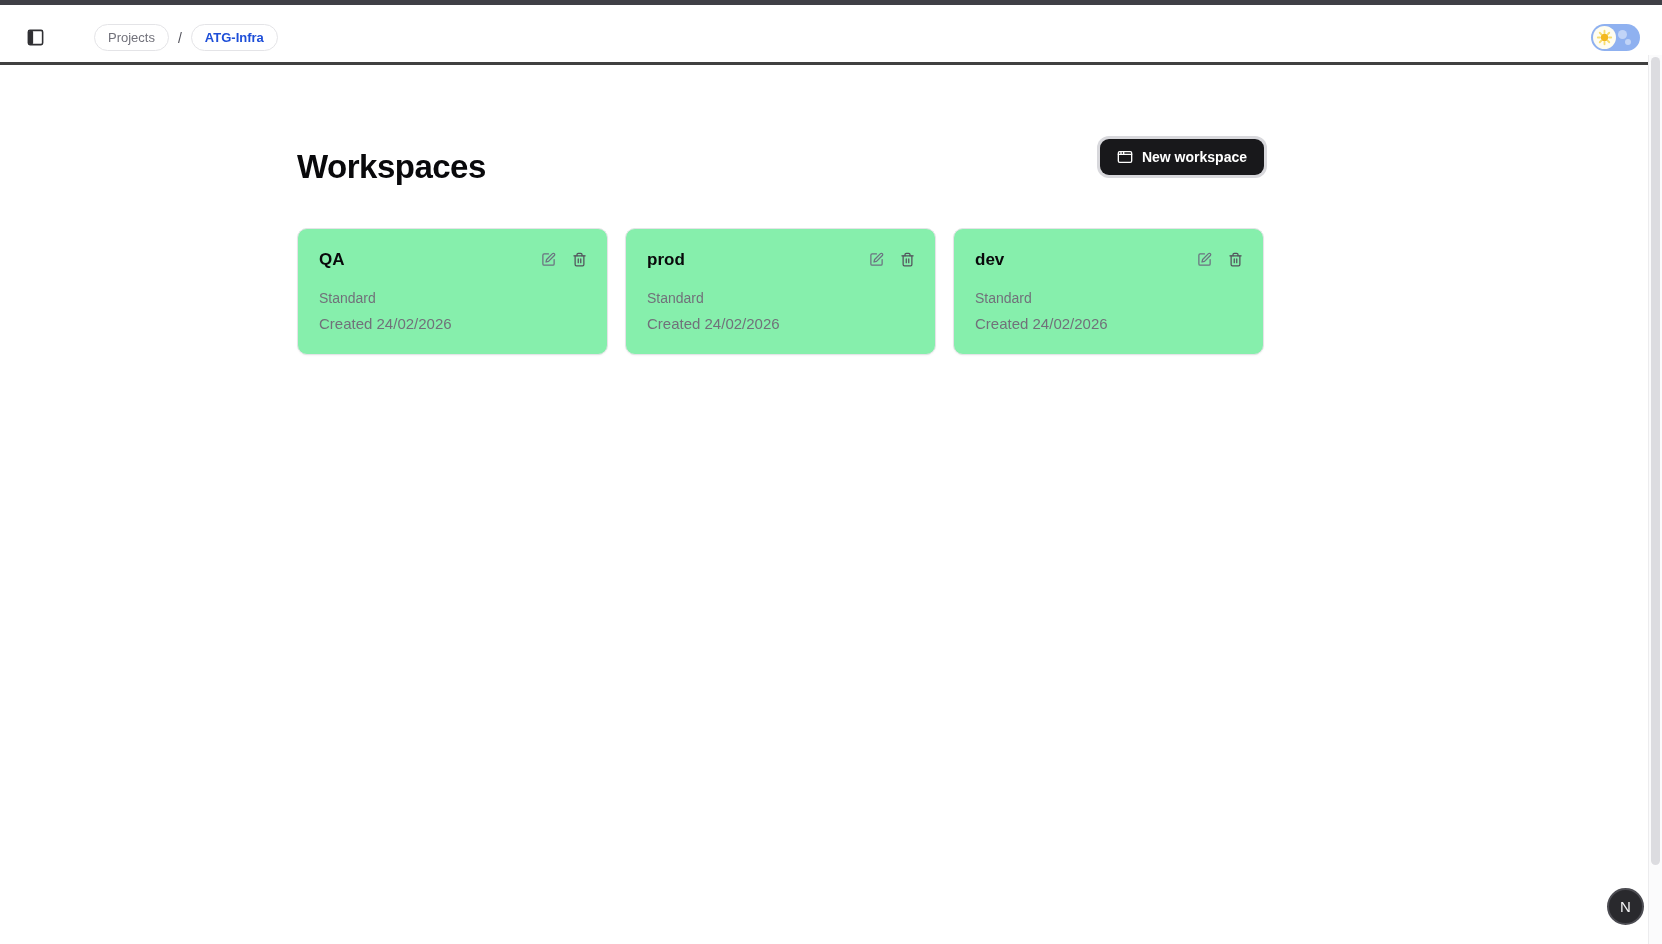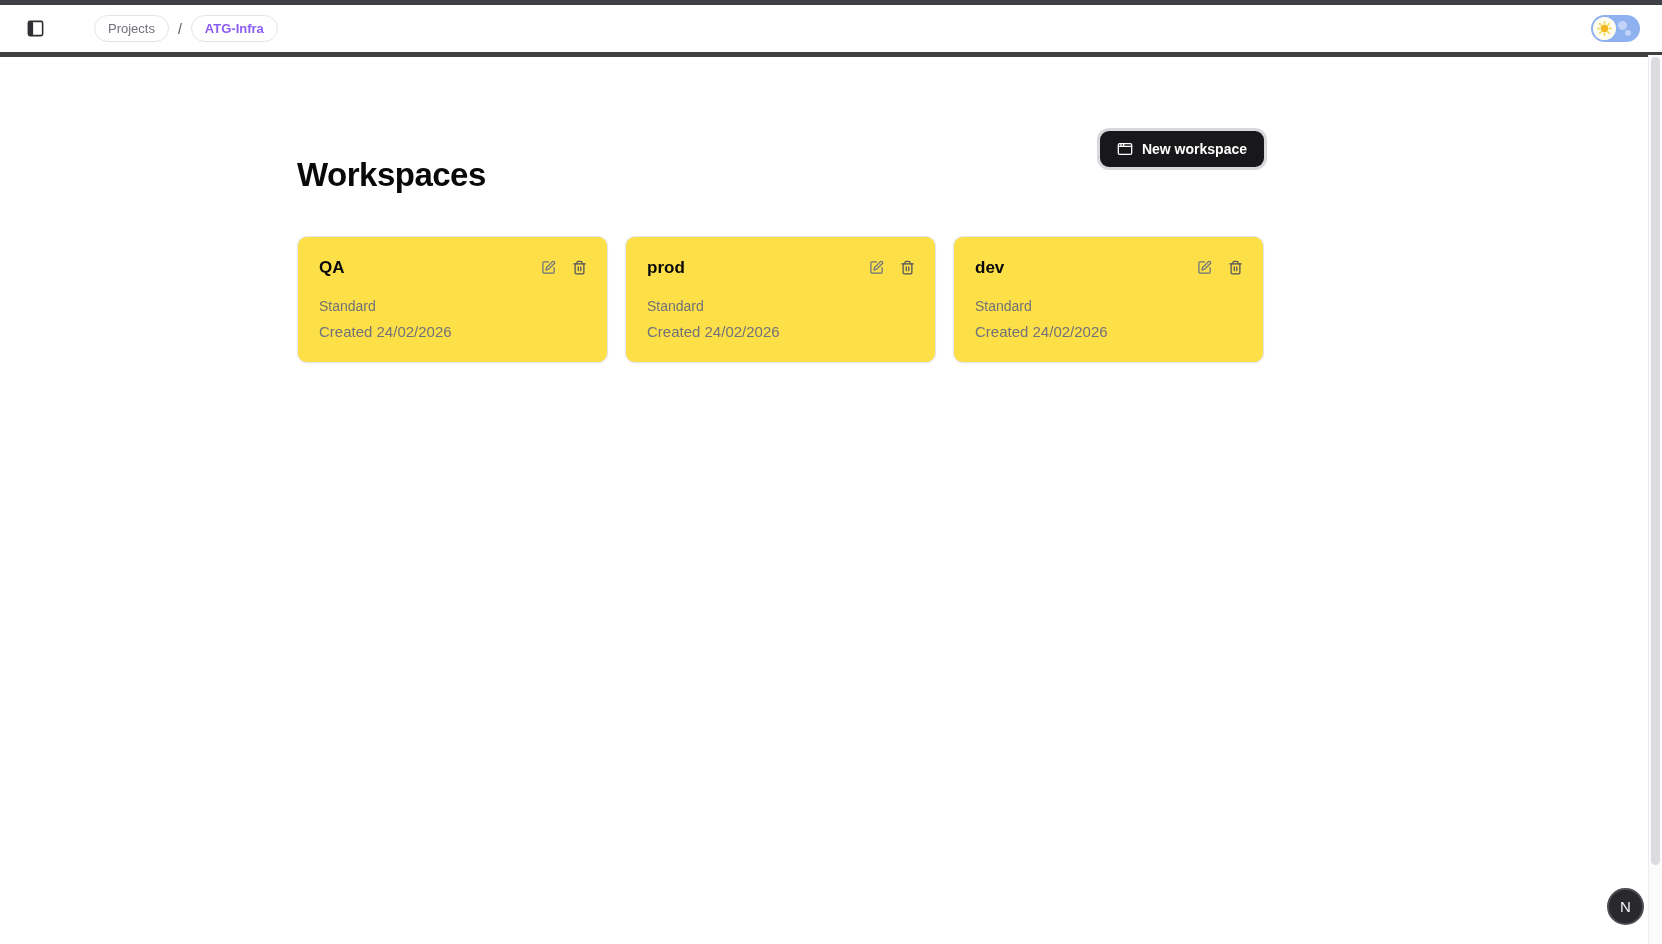--- a/index.html
+++ b/index.html
@@ -9,43 +9,44 @@
     background: #ffffff;
     color: #18181b;
     position: relative;
   }
   .top-strip { height: 5px; background: #3f3f46; width: 100%; }
   .app-header {
     height: 52px;
     display: flex;
     align-items: center;
     padding: 0 22px 0 20px;
-    border-bottom: 5px solid #404040;
+    border-bottom: 3px solid #404040;
     background: #fff;
+    margin-top: 8px;
   }
   .icon-btn {
     width: 30px; height: 30px;
     display: flex; align-items: center; justify-content: center;
     background: none; border: none; cursor: pointer;
     color: #2f2f33; border-radius: 6px;
   }
   .icon-btn svg { width: 19px; height: 19px; }
   .breadcrumb { display: flex; align-items: center; gap: 9px; margin-left: 44px; }
   .crumb-pill {
     display: inline-flex; align-items: center;
     border: 1px solid #e4e4e7;
     border-radius: 999px;
     padding: 5px 13px;
     font-size: 13px;
     background: #fff;
     cursor: pointer;
     line-height: 1.2;
   }
   .crumb-pill.muted { color: #71717a; }
-  .crumb-pill.current { color: #8b5cf6; font-weight: bold; }
+  .crumb-pill.current { color: #1d4ed8; font-weight: bold; }
   .crumb-sep { color: #52525b; font-size: 14px; }
   .theme-toggle {
     margin-left: auto;
     width: 49px; height: 27px;
     background: #8fb1f0;
     border: none;
     border-radius: 999px;
     position: relative;
     cursor: pointer;
   }
@@ -54,41 +55,41 @@
     width: 23px; height: 23px; border-radius: 50%;
     background: #fffdf0;
     display: flex; align-items: center; justify-content: center;
   }
   .toggle-bubble { position: absolute; border-radius: 50%; background: rgba(255,255,255,0.45); }
   .bubble-1 { width: 9px; height: 9px; right: 13px; top: 6px; }
   .bubble-2 { width: 6px; height: 6px; right: 9px; top: 15px; }
 
   .main { margin-left: 297px; width: 967px; padding-top: 83px; }
   .page-head { display: flex; justify-content: space-between; align-items: flex-start; }
-  .page-title { font-size: 33px; font-weight: bold; letter-spacing: -0.5px; color: #09090b; margin-top: 16px; }
+  .page-title { font-size: 33px; font-weight: bold; letter-spacing: -0.5px; color: #09090b; }
   .page-subtitle { margin-top: 11px; font-size: 15px; color: #71717a; }
   .btn-primary {
     display: inline-flex; align-items: center; gap: 9px;
     background: #18181b; color: #fff;
     border: none; border-radius: 9px;
     padding: 10px 17px;
     font-size: 14px; font-weight: bold;
     font-family: inherit;
     cursor: pointer;
     margin-top: -9px;
     box-shadow: 0 0 0 3px #d8d8dc;
     text-align: right;
   }
   .btn-primary svg { width: 16px; height: 16px; }
 
   .cards { margin-top: 42px; display: grid; grid-template-columns: repeat(3, 1fr); gap: 17px; }
   .card {
     border: 1px solid #e4e4e7;
     border-radius: 10px;
-    background: #fde047;
+    background: #86efac;
     min-height: 111px;
     padding: 21px 20px 22px 21px;
     box-shadow: 0 1px 2px rgba(0,0,0,0.04);
     cursor: pointer;
   }
   .card-top { display: flex; align-items: flex-start; justify-content: space-between; }
   .card-title { font-size: 17px; font-weight: bold; color: #09090b; line-height: 1.2; }
   .card-actions { display: flex; gap: 16px; margin-top: 2px; }
   .card-action {
     background: none; border: none; padding: 0; cursor: pointer;

